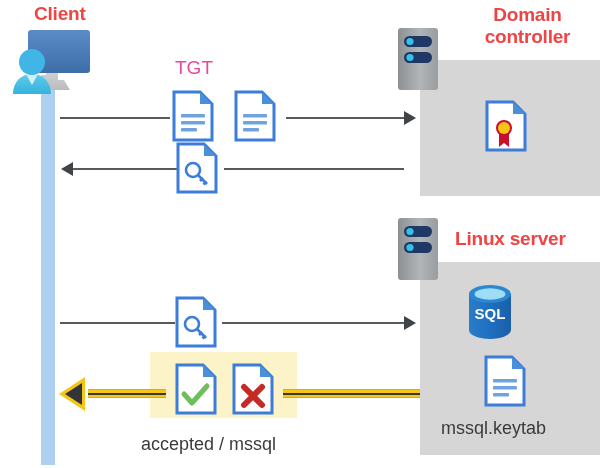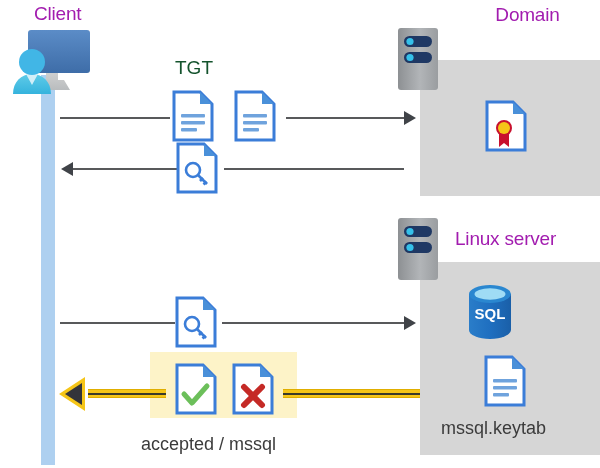--- a/index.html
+++ b/index.html
@@ -8,28 +8,28 @@
     background:#ffffff;
     font-family:"Liberation Sans", sans-serif;
     overflow:hidden;
     position:relative;
   }
   .stage{position:absolute;left:0;top:0;width:600px;height:468px;}
   .abs{position:absolute;}
 
   
   .title-bold{
-    font-weight:normal;
-    color:#a21caf;
+    font-weight:bold;
+    color:#ef4444;
     font-size:19px;
     line-height:22px;
     letter-spacing:-0.2px;
   }
   .plain-label{
-    color:#14532d;
+    color:#ec4899;
     font-size:19px;
     line-height:22px;
   }
   .small-label{
     color:#3b3b3b;
     font-size:18px;
     line-height:21px;
   }
 
   
@@ -124,20 +124,21 @@
       <path d="M5 68 c0 -12 8 -20 19 -20 c11 0 19 8 19 20 z" fill="url(#bodyGrad)"></path>
 
       <path d="M18 48 l6 11 l6 -11 l-3 -2 h-6 z" fill="#ddf2fa" opacity="0.92"></path>
 
       <circle cx="24" cy="36" r="13" fill="#41b6e6"></circle>
     </svg>
   </div>
 
   <div class="abs title-bold" style="left:455px;top:4px;width:145px;text-align:center;">
     <div>Domain</div>
+    <div>controller</div>
   </div>
 
   <div class="icon-box" style="left:398px;top:28px;width:40px;height:62px;">
     <svg width="40" height="62" viewBox="0 0 40 62">
       <defs>
         <linearGradient id="srvGrad" x1="0" y1="0" x2="1" y2="0">
           <stop offset="0" stop-color="#8d9093"></stop>
           <stop offset="0.55" stop-color="#b2b5b8"></stop>
           <stop offset="1" stop-color="#9a9da0"></stop>
         </linearGradient>

